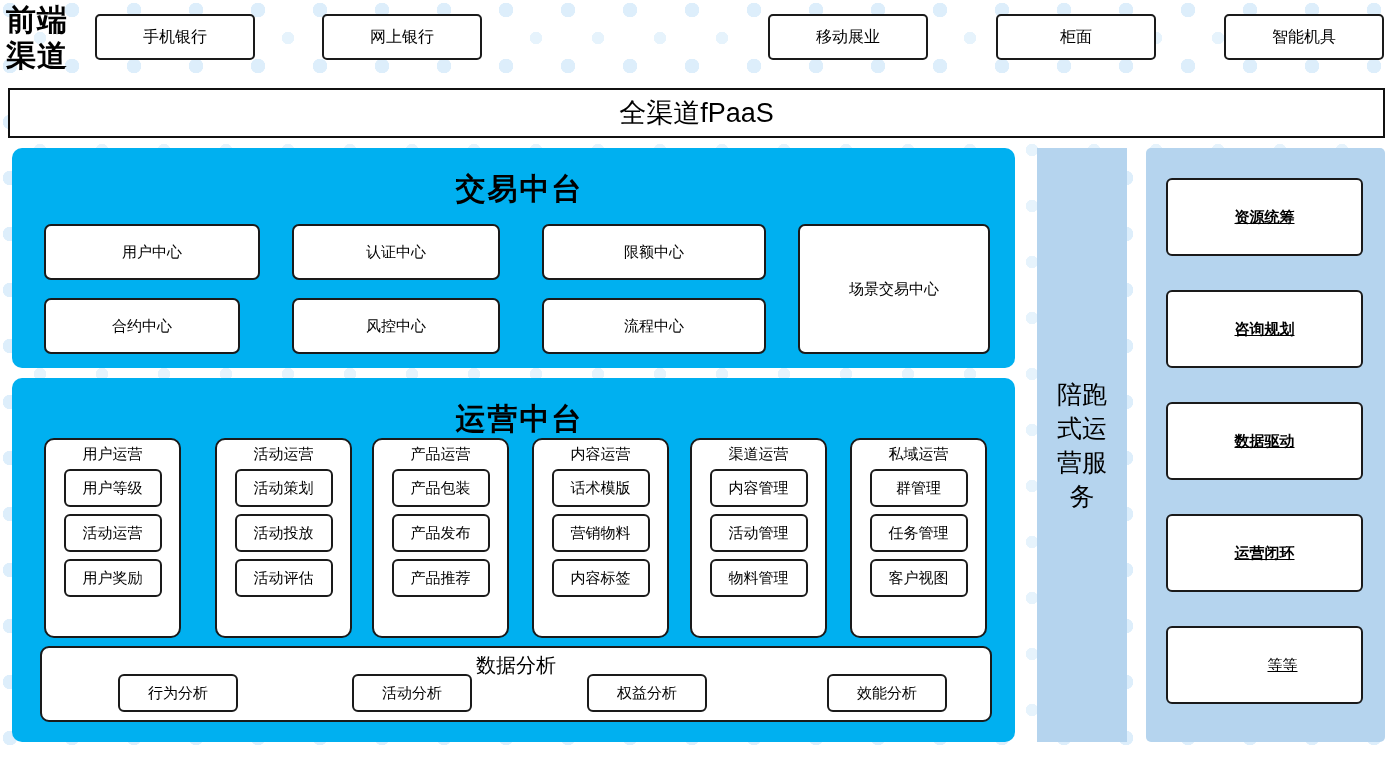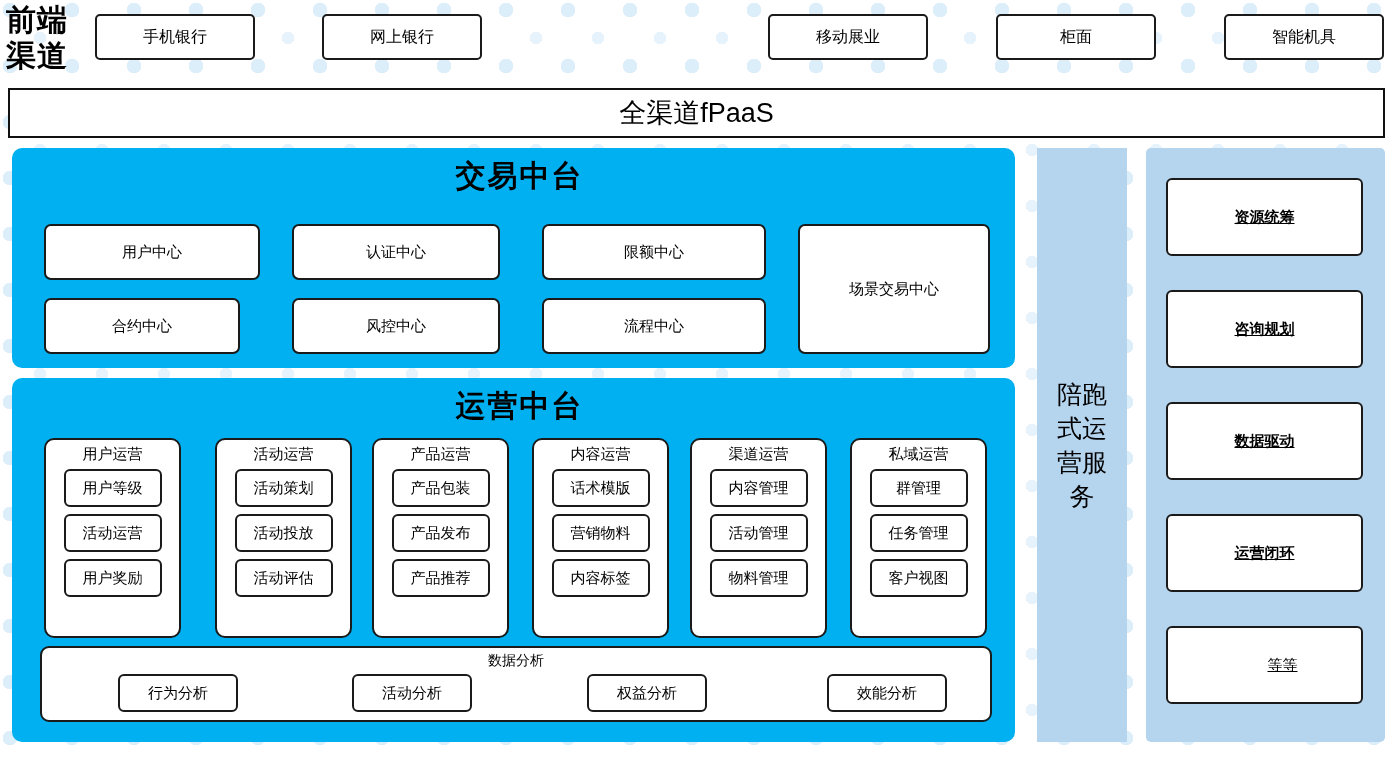--- a/index.html
+++ b/index.html
@@ -86,21 +86,21 @@
   }
   #trade-panel { top: 148px; height: 220px; }
   #ops-panel   { top: 378px; height: 364px; }
 
   .panel-title {
     text-align: center;
     font-family: "Liberation Serif", "DejaVu Serif", serif;
     font-weight: bold;
     font-size: 30px;
     color: #000;
-    padding-top: 8px;
+    padding-top: 21px;
     letter-spacing: 2px;
     margin-left: 12px;
   }
 
   
   .trade-box {
     position: absolute;
     height: 56px;
     font-size: 15px;
   }
@@ -145,21 +145,21 @@
     position: absolute;
     left: 28px; top: 268px;
     width: 952px; height: 76px;
     background: #ffffff;
     border: 2.5px solid #1a1a1a;
     border-radius: 9px;
     box-sizing: border-box;
   }
   #data-band-title {
     text-align: center;
-    font-size: 14px;
+    font-size: 20px;
     color: #000;
     padding-top: 4px;
   }
   .data-item {
     position: absolute;
     top: 26px;
     width: 120px;
     height: 38px;
     font-size: 15px;
     border-width: 2px;

